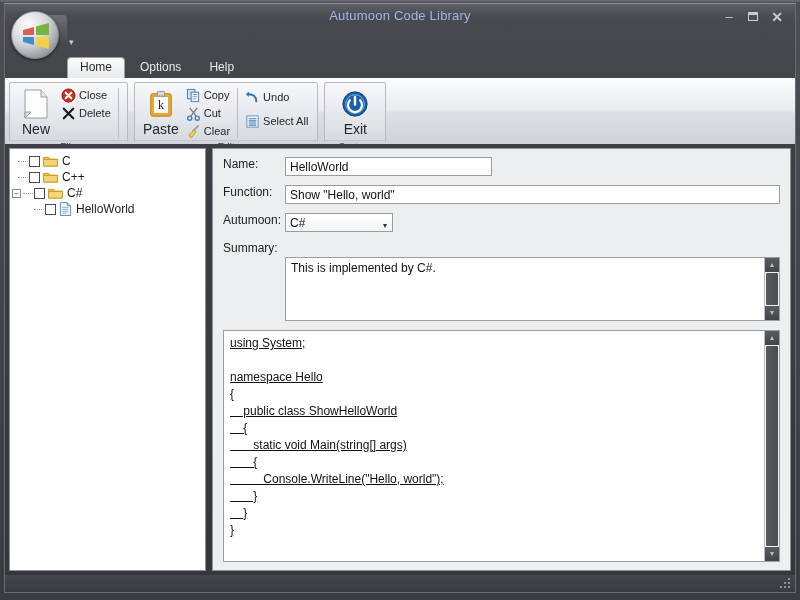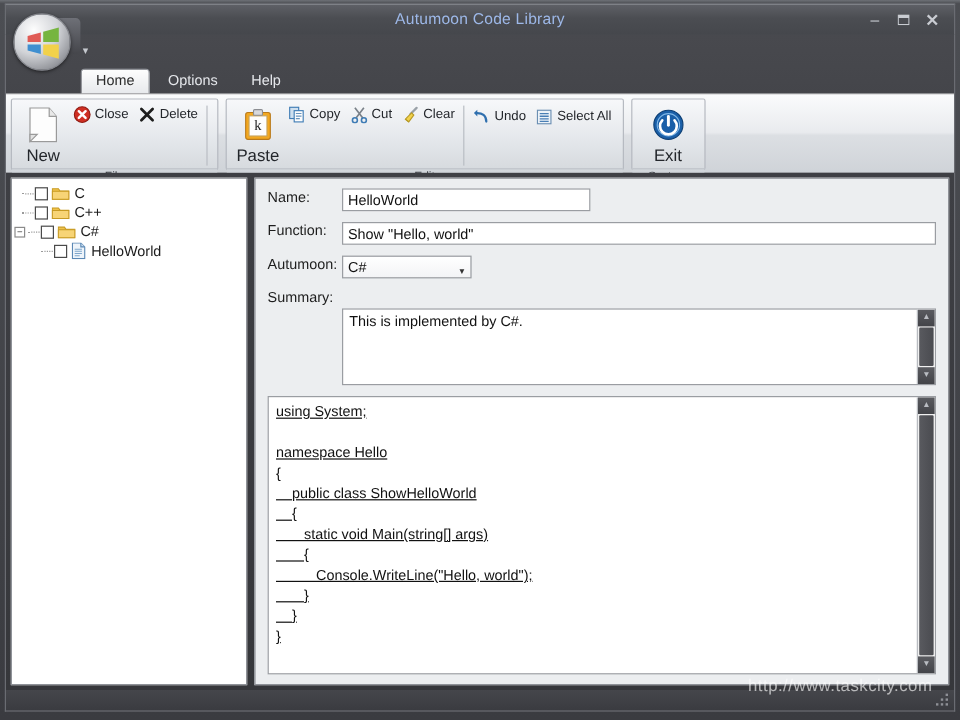--- a/index.html
+++ b/index.html
@@ -150,21 +150,21 @@
   
   .rb-big {
     width: 44px;
     display:flex; flex-direction:column; align-items:center;
     padding: 2px 1px;
     cursor:default; border:1px solid transparent; border-radius:3px;
   }
   .rb-big .lbl { font-size: 14px; color:#23262b; margin-top:2px; }
 
   
-  .rb-col { display:flex; flex-direction:row; justify-content:flex-start; }
+  .rb-col { display:flex; flex-direction:column; justify-content:flex-start; }
   .rb-small {
     display:flex; align-items:center;
     padding: 1px 4px 1px 2px;
     height: 18px;
     cursor:default; border:1px solid transparent; border-radius:3px;
   }
   .rb-small .lbl { font-size: 11px; color:#23262b; margin-left:3px; }
 
   .vsep { width:1px; background:#b9bdc4; margin: 2px 4px 2px 2px; align-self:stretch; }
 
@@ -568,21 +568,20 @@
           <div class="sb-arrow">▲</div>
           <div class="sb-thumb"></div>
           <div class="sb-arrow">▼</div>
         </div>
       </div>
 
     </div>
   </div>
 
   <div id="statusbar">
-    <div id="watermark">http://www.taskcity.com</div>
     <div id="grip">
       <span class="gd" style="left:8px;top:0"></span>
       <span class="gd" style="left:4px;top:4px"></span>
       <span class="gd" style="left:8px;top:4px"></span>
       <span class="gd" style="left:0px;top:8px"></span>
       <span class="gd" style="left:4px;top:8px"></span>
       <span class="gd" style="left:8px;top:8px"></span>
     </div>
   </div>
 

